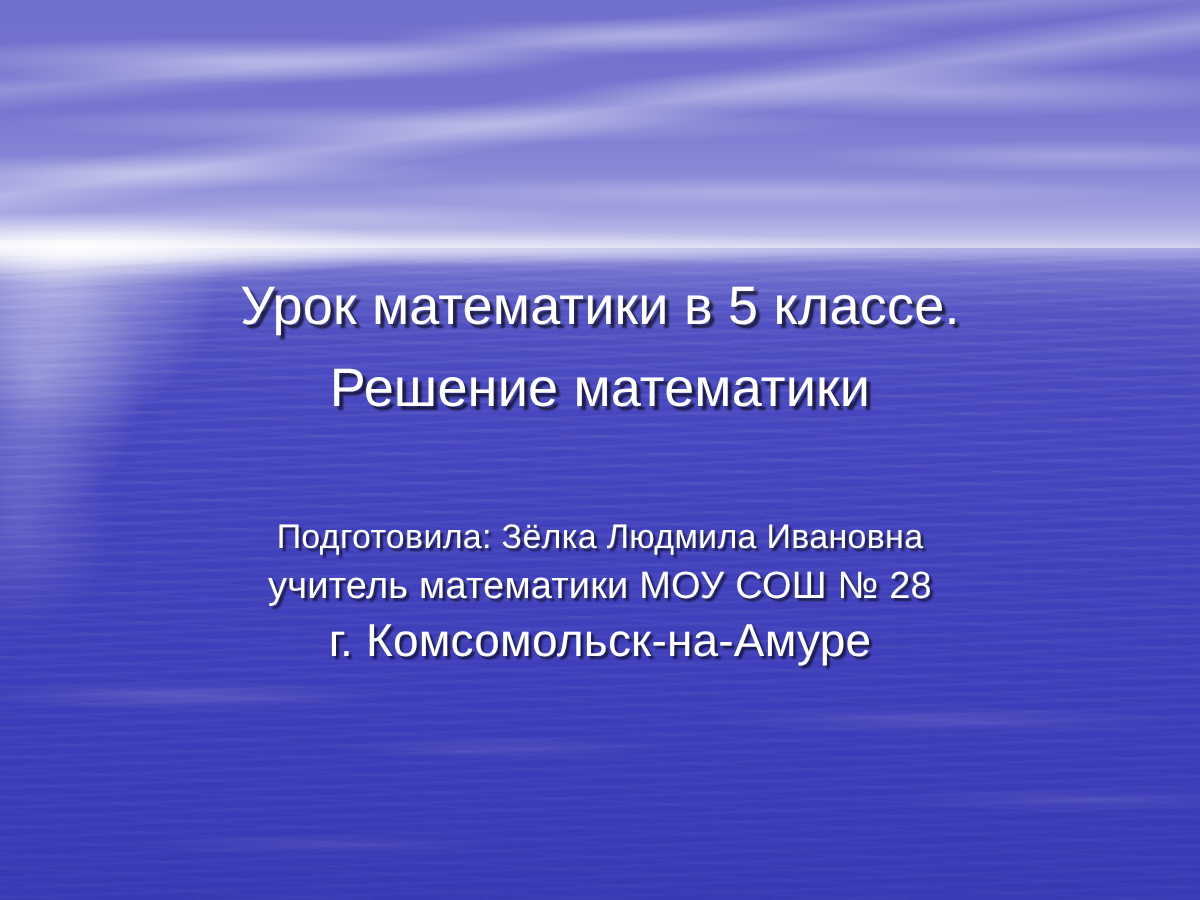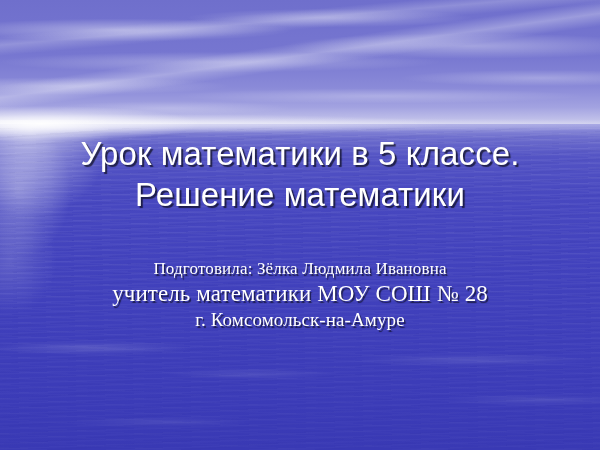--- a/index.html
+++ b/index.html
@@ -148,57 +148,56 @@
   .title-block {
     position: absolute;
     left: 0;
     top: 133px;
     width: 600px;
     text-align: center;
   }
 
   .title-line {
     color: #ffffff;
-    font-size: 33px;
+    font-size: 27px;
     line-height: 41px;
     font-weight: normal;
     letter-spacing: 0.1px;
     white-space: nowrap;
     text-shadow: 2px 2px 1px rgba(0,0,0,0.62);
   }
 
   .subtitle-block {
     position: absolute;
     left: 0;
     top: 256px;
     width: 600px;
     text-align: center;
-    font-family: Liberation Serif, serif;
   }
 
   .sub-line {
     color: #ffffff;
     white-space: nowrap;
     text-shadow: 1.5px 1.5px 1px rgba(0,0,0,0.58);
   }
 
   .sub-line.s1 {
     font-size: 17px;
     line-height: 25px;
     letter-spacing: 0.15px;
   }
 
   .sub-line.s2 {
-    font-size: 23px;
+    font-size: 19px;
     line-height: 26px;
     letter-spacing: 0.1px;
   }
 
   .sub-line.s3 {
-    font-size: 19px;
+    font-size: 23px;
     line-height: 26px;
     letter-spacing: 0.1px;
   }
 </style>
 </head>
 <body>
 
 <div id="slide">
 
   <div class="bg-layer sky"></div>

